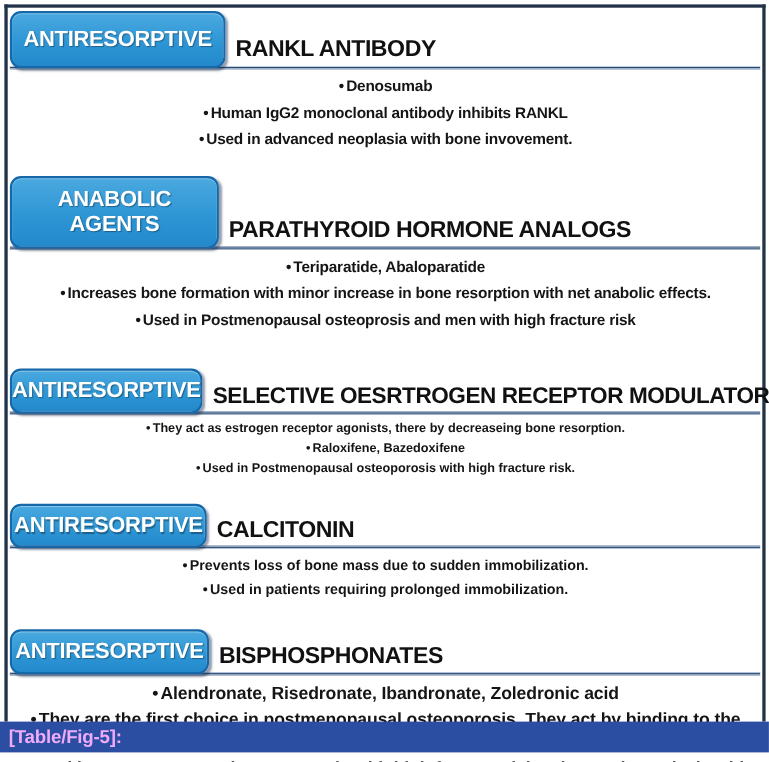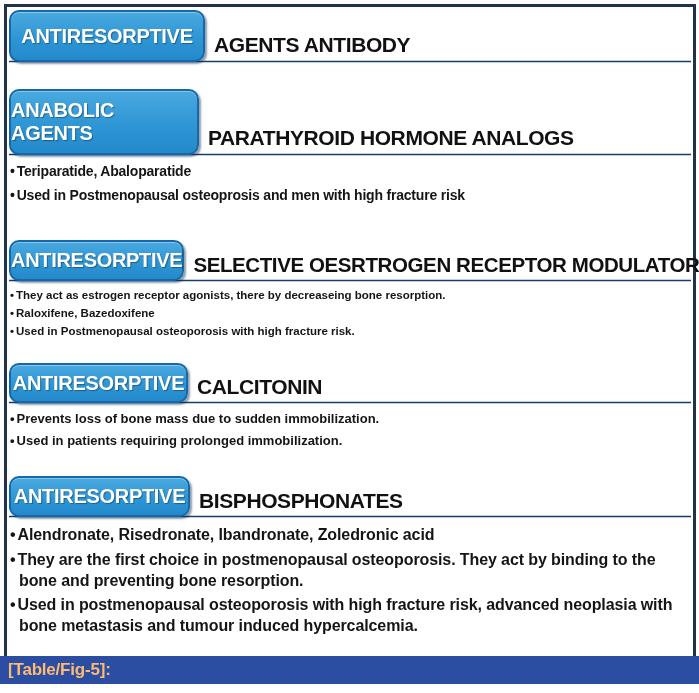--- a/index.html
+++ b/index.html
@@ -6,21 +6,21 @@
     --badge-fill:#2e96d5;
     --badge-fill-light:#4aa9df;
     --badge-border:#1568a9;
     --rule:#20395c;
     --rule-fringe:#bcd0e6;
     --frame-border:#223349;
     --caption-bar:#2b4da2;
     --heading-text:#111111;
     --body-text:#151515;
   }
-  *{margin:0;padding:0;box-sizing:border-box;}
+  *{margin:0;padding:0;box-sizing:border-box;text-align:center;}
   html,body{width:699px;height:693px;overflow:hidden;background:#ffffff;
     font-family:"Liberation Sans", sans-serif;}
   .frame{
     position:absolute;left:4px;top:4px;width:692px;height:652px;
     border:3px solid var(--frame-border);border-bottom:none;
     background:#ffffff;padding:3px 2px 0 2px;
   }
   .sec{width:100%;}
   .hrow{display:flex;align-items:flex-end;gap:9px;}
   .badge{
@@ -59,47 +59,53 @@
   .s1 li,.s2 li{font-size:14px;line-height:1.2;margin-bottom:7px;letter-spacing:-0.2px;}
   .s3 li{font-size:11.5px;line-height:1.15;margin-bottom:5px;}
   .s4 li{font-size:13px;line-height:1.2;margin-bottom:6px;}
   .s5 li{font-size:16px;line-height:1.3;margin-bottom:3.5px;letter-spacing:-0.1px;}
   .s1{margin-bottom:26px;}
   .s2{margin-bottom:36px;}
   .s3{margin-bottom:25px;}
   .s4{margin-bottom:28px;}
   .caption{
     position:absolute;left:0;top:656px;width:699px;height:28px;
-    background:var(--caption-bar);color:#fdba74;
+    background:var(--caption-bar);color:#f0abfc;
     display:flex;align-items:center;padding-left:8px;
     font-size:17px;
   }
   .caption .lbl{font-weight:bold;margin-right:7px;letter-spacing:-0.2px;}
 </style>
 </head>
 <body>
 
 <div class="frame">
 
   <section class="sec s1">
     <div class="hrow">
       <div class="badge">ANTIRESORPTIVE</div>
-      <h2 class="heading">AGENTS ANTIBODY</h2>
+      <h2 class="heading">RANKL ANTIBODY</h2>
     </div>
     <div class="rule"></div>
+    <ul class="bullets">
+      <li>Denosumab</li>
+      <li>Human IgG2 monoclonal antibody inhibits RANKL</li>
+      <li>Used in advanced neoplasia with bone invovement.</li>
+    </ul>
   </section>
 
   <section class="sec s2">
     <div class="hrow">
       <div class="badge">ANABOLIC AGENTS</div>
       <h2 class="heading">PARATHYROID HORMONE ANALOGS</h2>
     </div>
     <div class="rule"></div>
     <ul class="bullets">
       <li>Teriparatide, Abaloparatide</li>
+      <li>Increases bone formation with minor increase in bone resorption with net anabolic effects.</li>
       <li>Used in Postmenopausal osteoprosis and men with high fracture risk</li>
     </ul>
   </section>
 
   <section class="sec s3">
     <div class="hrow">
       <div class="badge">ANTIRESORPTIVE</div>
       <h2 class="heading">SELECTIVE OESRTROGEN RECEPTOR MODULATORS</h2>
     </div>
     <div class="rule"></div>

